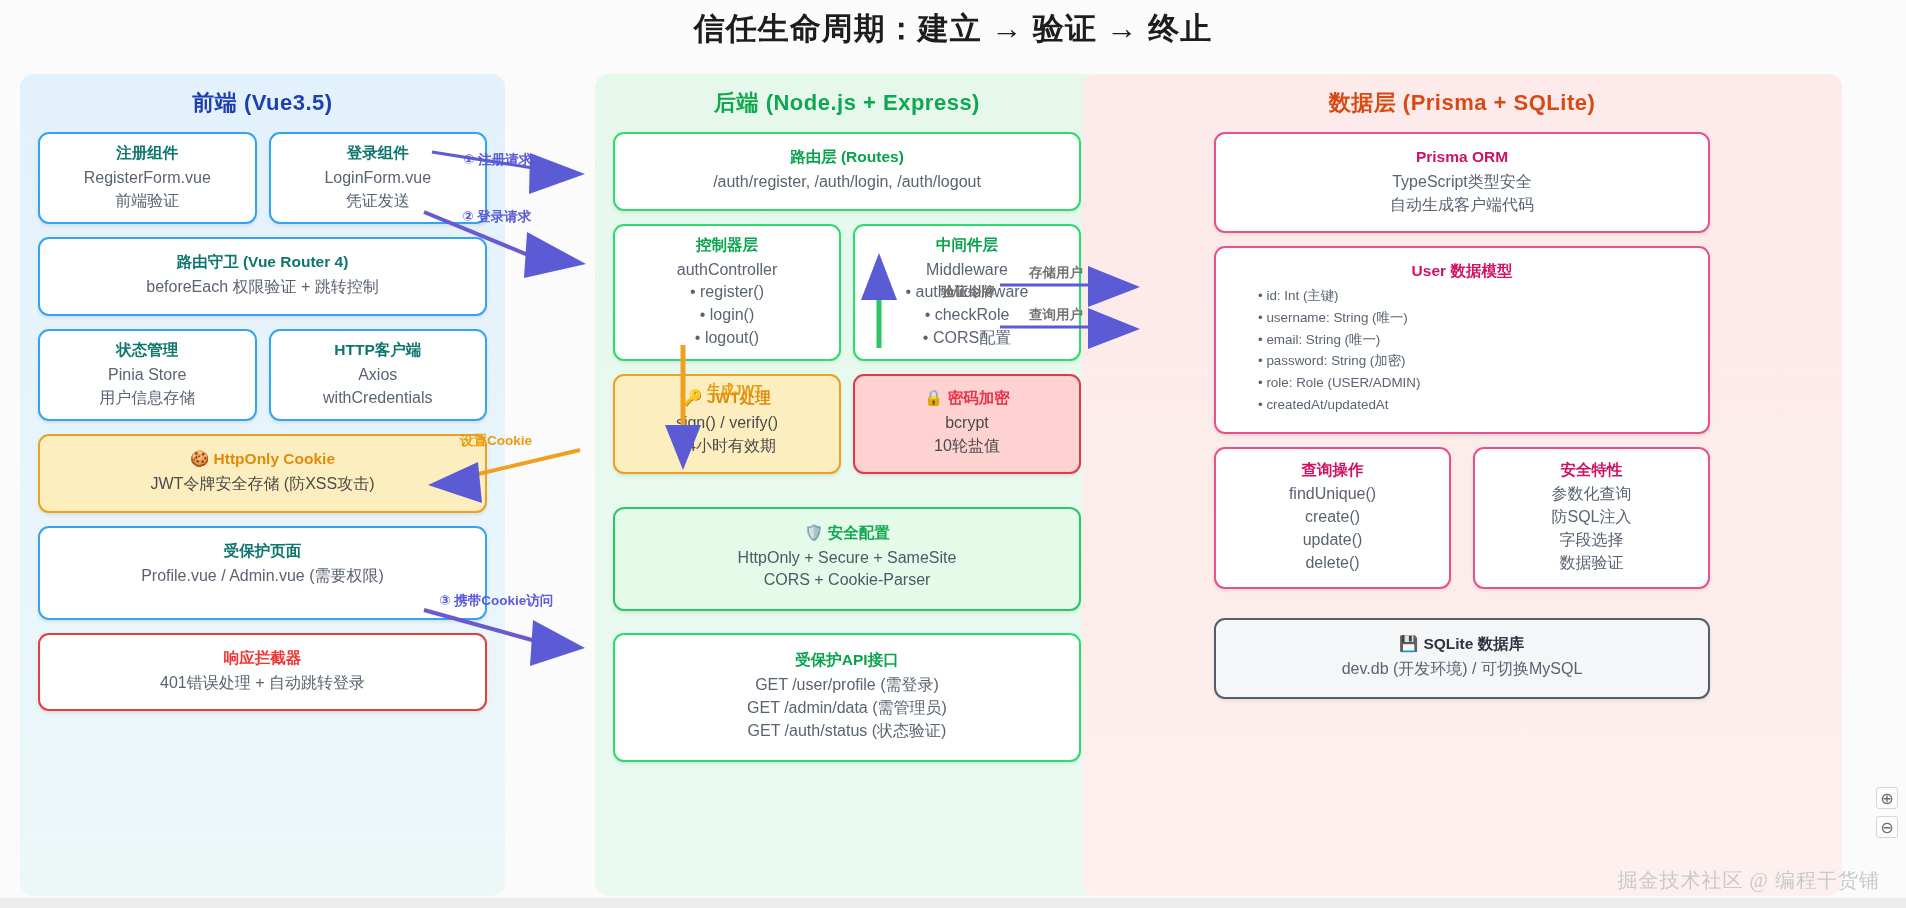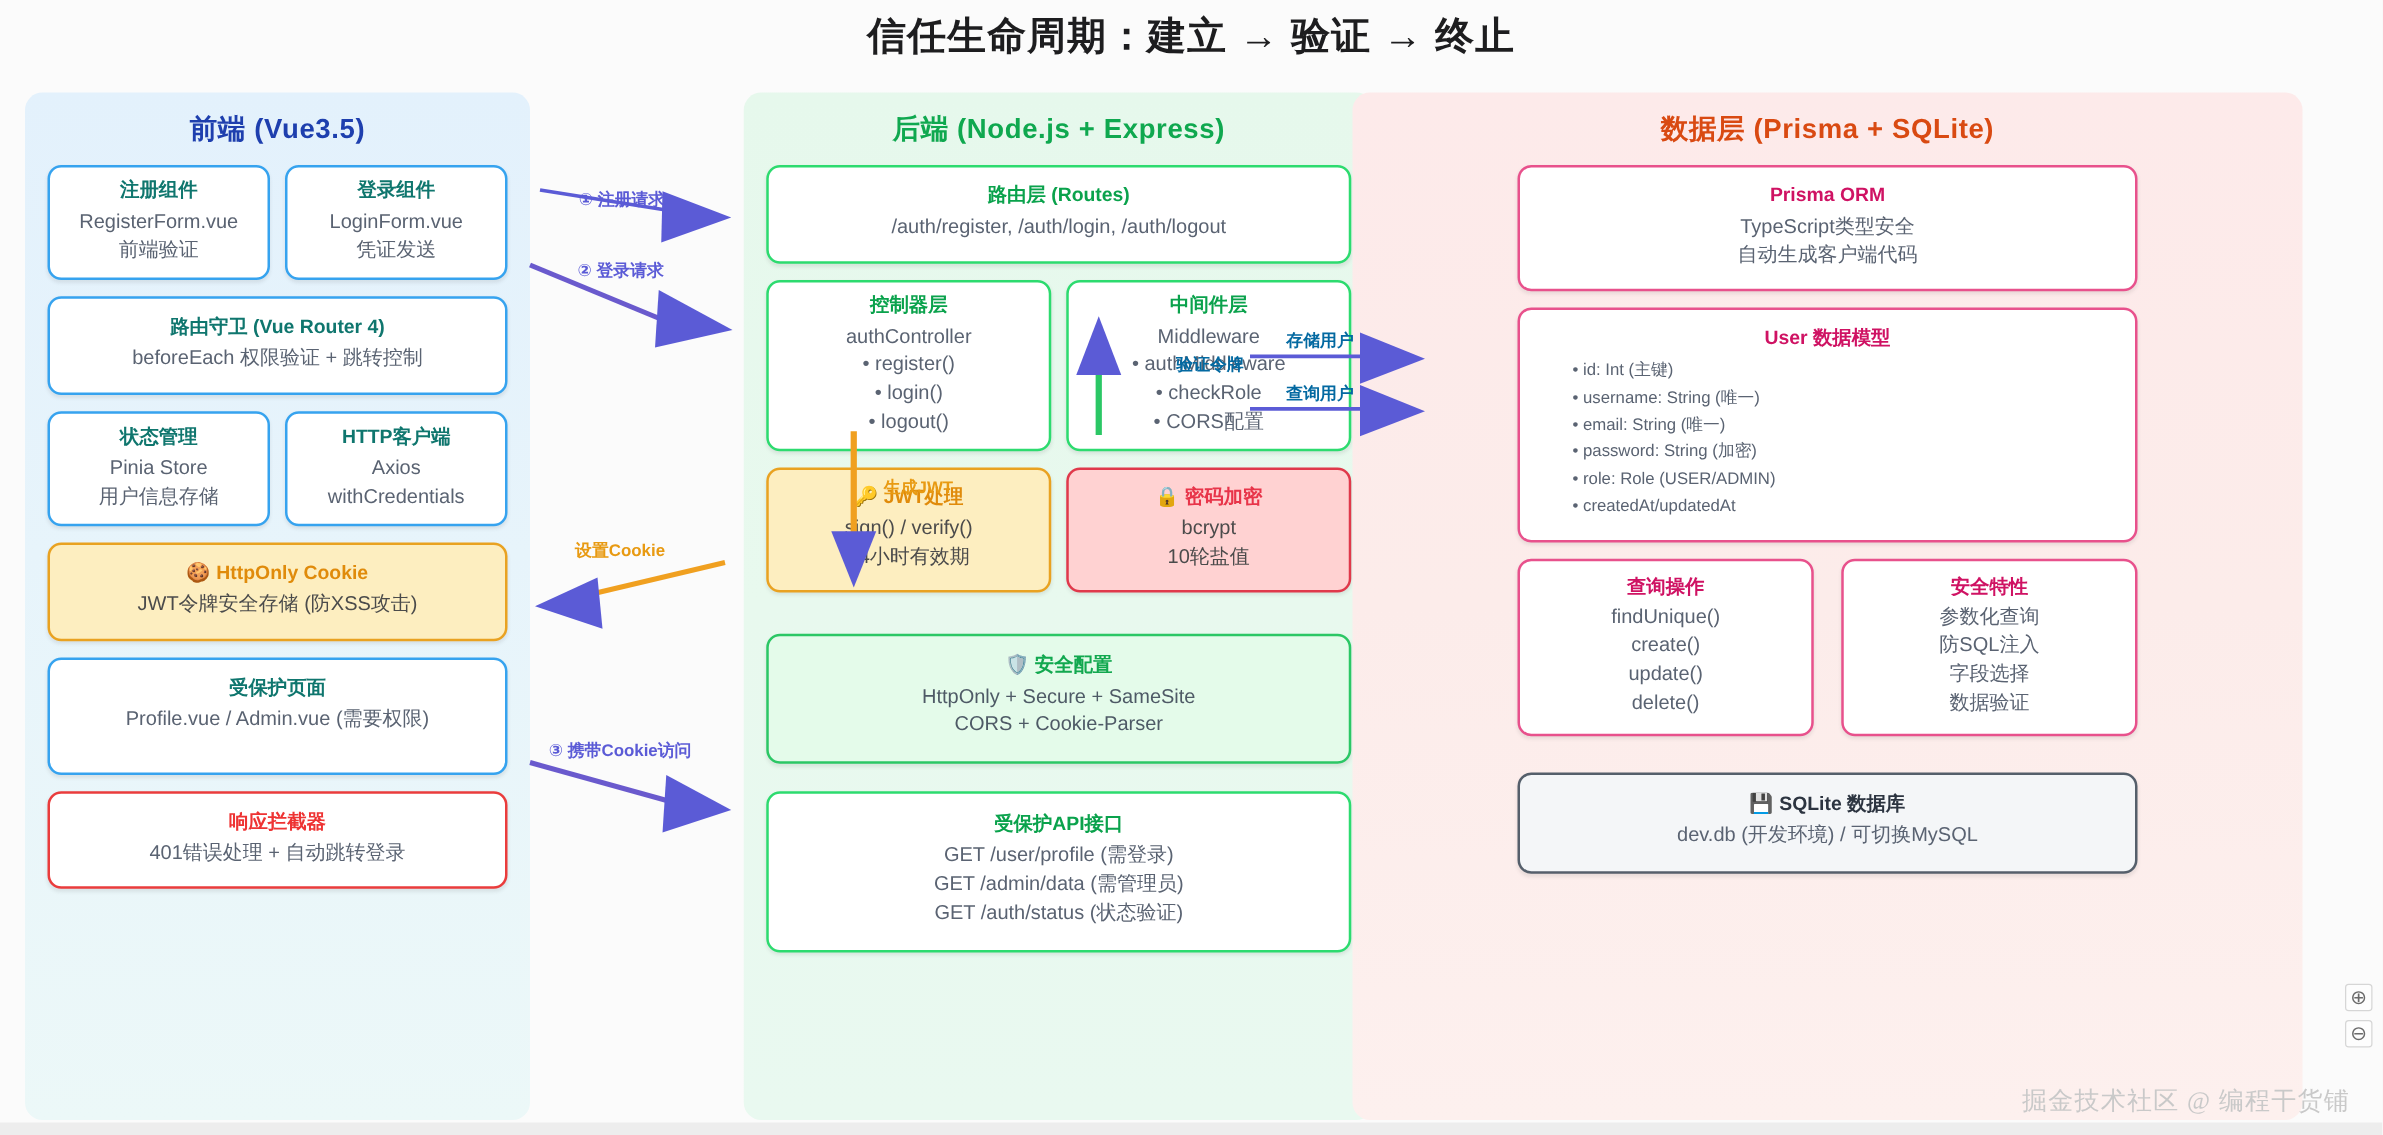--- a/index.html
+++ b/index.html
@@ -28,21 +28,21 @@
     letter-spacing: 1px;
   }
 
   
   .column {
     position: absolute;
     border-radius: 14px;
     padding: 14px 18px 10px 18px;
   }
   .col-frontend {
-    left: 20px; top: 74px; width: 404px; height: 822px;
+    left: 20px; top: 74px; width: 485px; height: 822px;
     background: linear-gradient(180deg,#e3f1fc 0%, #e7f4fb 45%, #ecf8f8 100%);
   }
   .col-backend {
     left: 595px; top: 74px; width: 504px; height: 822px;
     background: linear-gradient(180deg,#e6f8ec 0%, #e8f9ee 50%, #e9f9f0 100%);
   }
   .col-data {
     left: 1082px; top: 74px; width: 422px; height: 822px;
     background: linear-gradient(180deg,#fdeaea 0%, #fcecea 50%, #fdf0ee 100%);
   }
@@ -127,21 +127,21 @@
   #overlay { position: absolute; left:0; top:0; width:1906px; height:908px; pointer-events:none; }
 
   .arrow-label {
     position: absolute;
     font-size: 13.5px;
     font-weight: bold;
     white-space: nowrap;
   }
   .lbl-purple { color: #5b5bd6; }
   .lbl-orange { color: #e89a12; }
-  .lbl-green  { color: #0369a1; }
+  .lbl-green  { color: #737373; }
 
   
   .zoom-ctrl {
     position: absolute;
     right: 8px;
     width: 22px; height: 22px;
     background: #fdfdfd;
     border: 1px solid #d6d6d6;
     border-radius: 3px;
     display: flex; align-items: center; justify-content: center;

